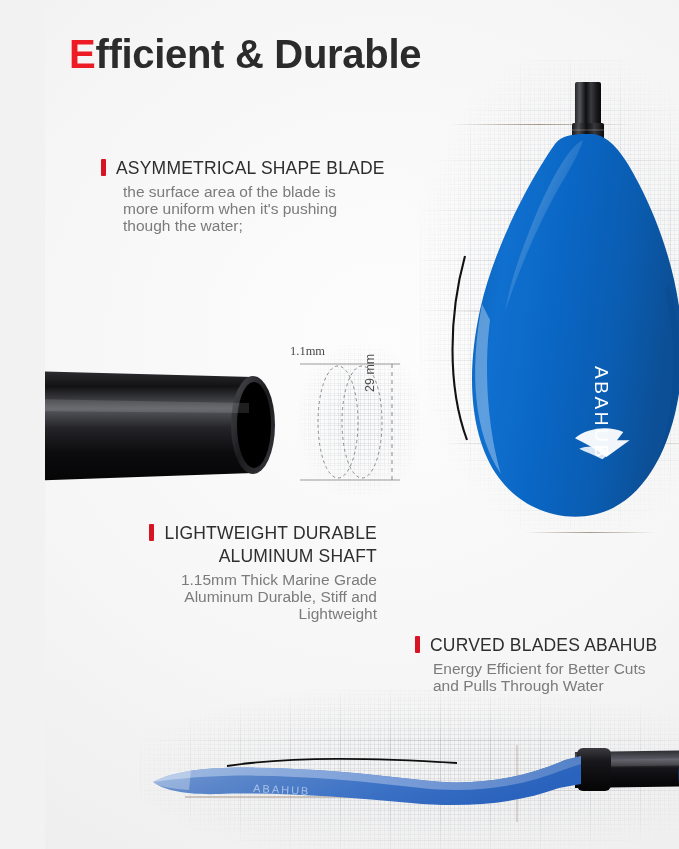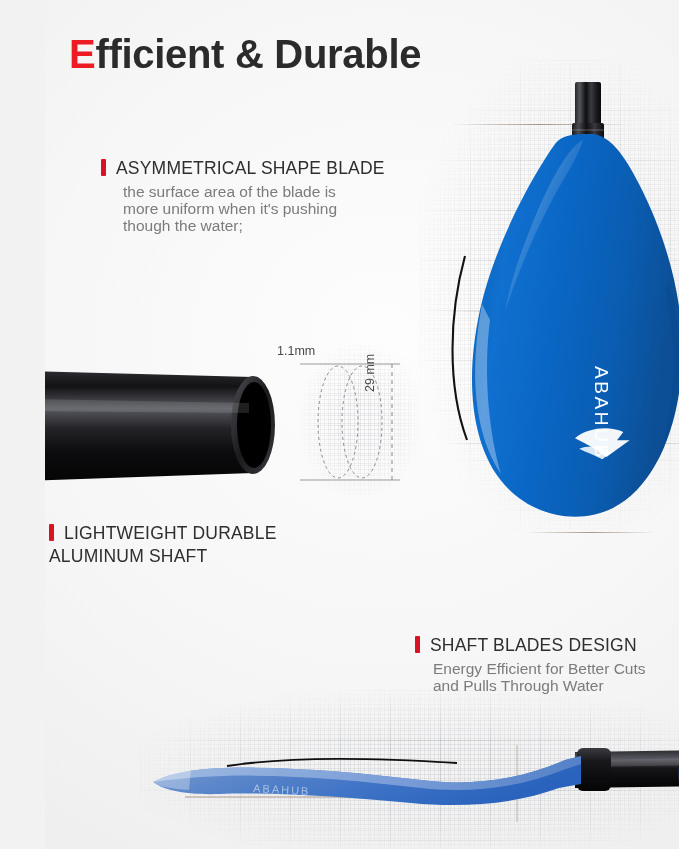--- a/index.html
+++ b/index.html
@@ -56,21 +56,21 @@
     white-space:pre-line;font-weight:400;
   }
   .head .htxt{display:inline;}
   .body{
     font-size:15.5px;color:#7b7b7b;line-height:17px;white-space:pre-line;
     margin-top:3px;
   }
 
   #b1{left:56px;top:157px;width:330px;}
   #b1 .body{margin-left:22px;}
-  #b2{left:4px;top:522px;width:320px;}
+  #b2{left:12px;top:522px;width:320px;text-align:right;}
   #b2 .body{margin-left:18px;}
   #b3{left:370px;top:634px;width:300px;}
   #b3 .body{margin-left:18px;}
 
   
   #bladeWrap{position:absolute;left:398px;top:82px;width:270px;height:455px;}
   #shaftTop{
     position:absolute;left:132px;top:0;width:26px;height:46px;
     background:linear-gradient(to right,#26262a 0%,#55565c 18%,#0e0e10 42%,#3a3b40 62%,#17171a 85%,#0a0a0c 100%);
     border-radius:2px 2px 0 0;
@@ -88,21 +88,21 @@
     position:absolute;left:0;top:52px;width:270px;height:400px;
   }
 
   
   #tube{position:absolute;left:-10px;top:355px;width:270px;height:140px;}
 
   .dim{
     position:absolute;font-size:12.5px;color:#4a4a4a;
     font-family:"Liberation Sans", sans-serif;white-space:nowrap;
   }
-  #dim1{left:232px;top:344px;}
+  #dim1{left:245px;top:344px;font-family:Liberation Serif, serif;}
   #dim2{left:318px;top:392px;transform:rotate(-90deg);transform-origin:left top;}
 
   
   #bottomPaddle{position:absolute;left:100px;top:700px;width:579px;height:149px;}
 
   .hl{position:absolute;height:1px;background:linear-gradient(to right,rgba(140,120,100,0),rgba(140,120,100,.75),rgba(140,120,100,0));}
 </style>
 </head>
 <body>
 
@@ -215,24 +215,27 @@
   <div class="block" id="b1">
     <div class="head"><span class="bar"></span><span class="htxt">ASYMMETRICAL SHAPE BLADE</span></div>
     <div class="body">the surface area of the blade is
 more uniform when it's pushing
 though the water;</div>
   </div>
 
   <div class="block" id="b2">
     <div class="head"><span class="bar"></span><span class="htxt">LIGHTWEIGHT DURABLE
 ALUMINUM SHAFT</span></div>
+    <div class="body">1.15mm Thick Marine Grade
+Aluminum Durable, Stiff and
+Lightweight</div>
   </div>
 
   <div class="block" id="b3">
-    <div class="head"><span class="bar"></span><span class="htxt">SHAFT BLADES DESIGN</span></div>
+    <div class="head"><span class="bar"></span><span class="htxt">CURVED BLADES ABAHUB</span></div>
     <div class="body">Energy Efficient for Better Cuts
 and Pulls Through Water</div>
   </div>
 
   <svg id="bottomPaddle" viewBox="0 0 579 149">
     <defs>
       <linearGradient id="pbGrad" x1="0" y1="0" x2="1" y2="0.3">
         <stop offset="0%" stop-color="#7a9fd4"></stop>
         <stop offset="30%" stop-color="#5b86c9"></stop>
         <stop offset="62%" stop-color="#3f74c6"></stop>

